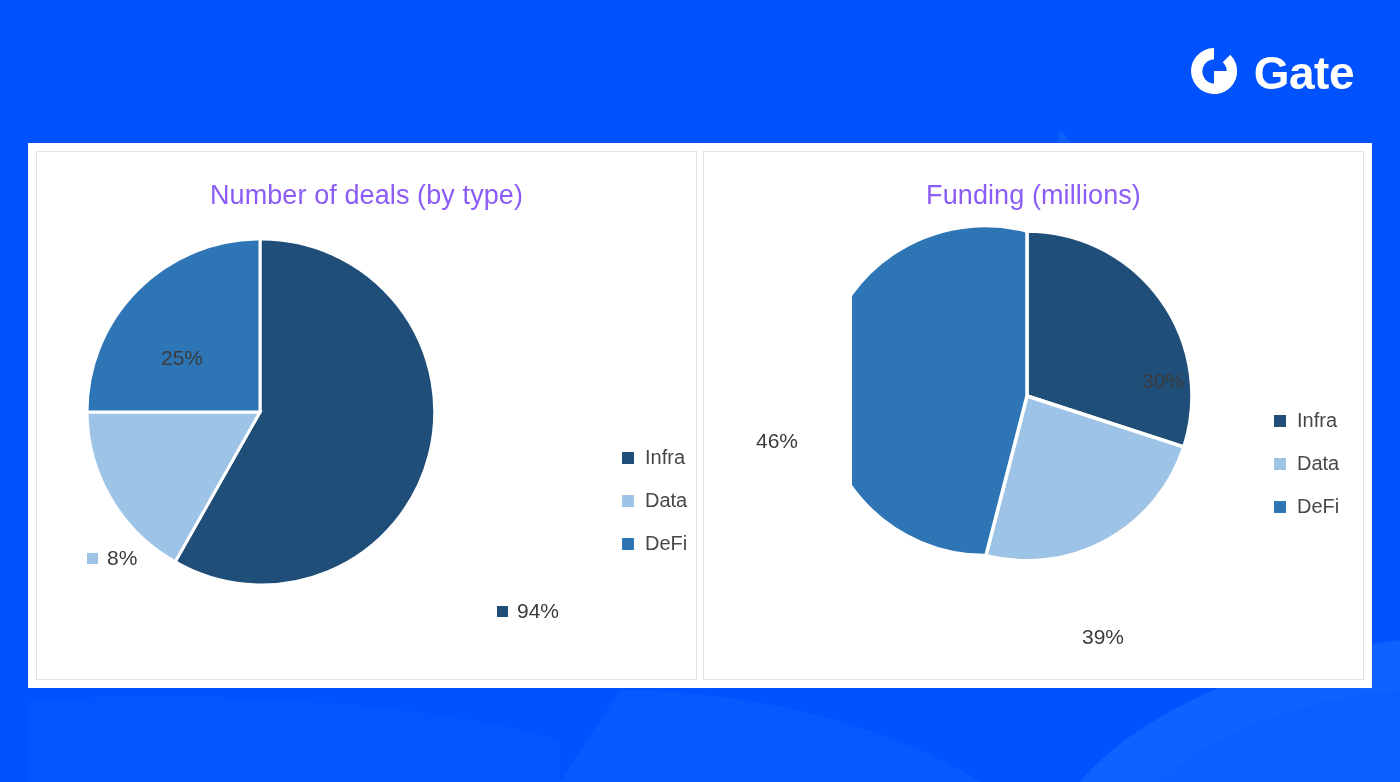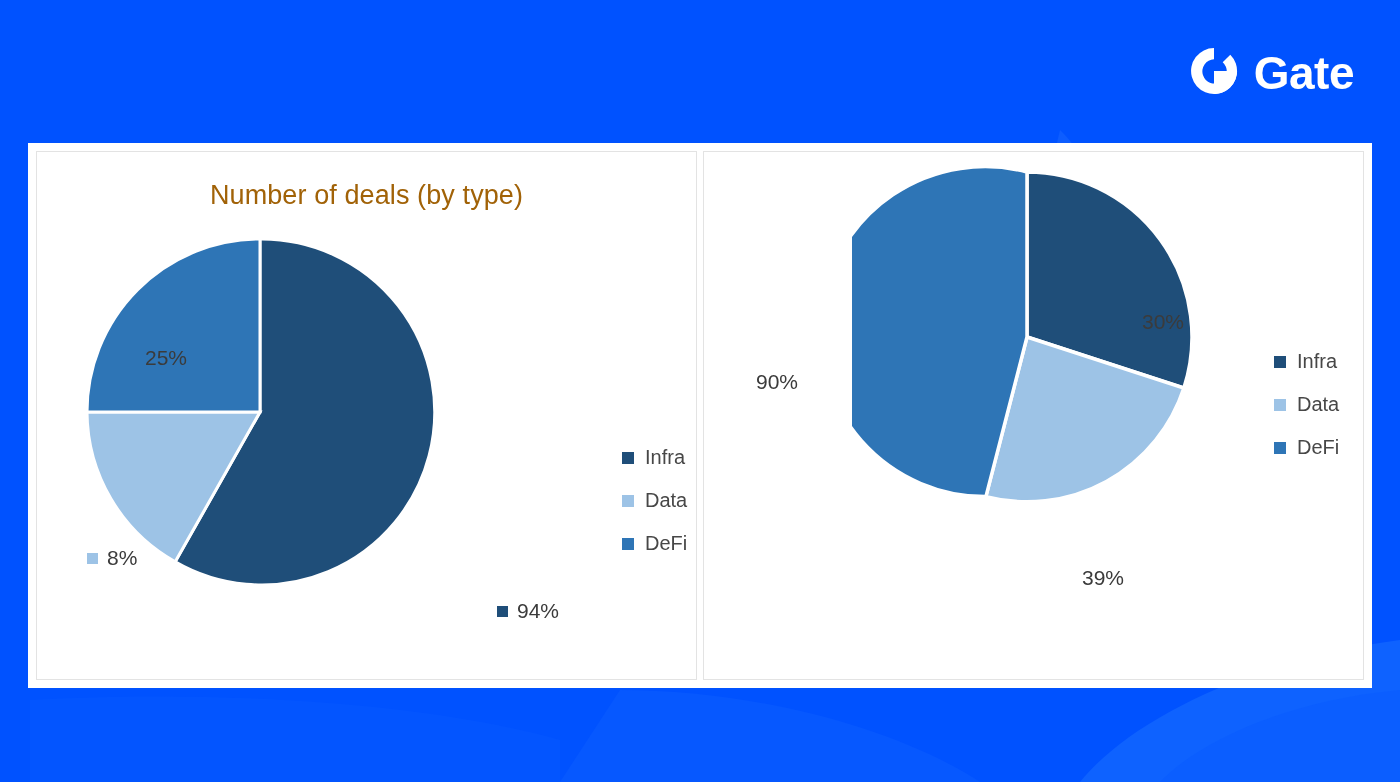--- a/index.html
+++ b/index.html
@@ -67,21 +67,21 @@
     flex: 1 1 0;
     background: #ffffff;
     border: 1px solid #e3e3e3;
     position: relative;
     display: flex;
     flex-direction: column;
   }
 
   .chart-title {
     text-align: center;
-    color: #a16207;
+    color: #8b5cf6;
     font-size: 27px;
     font-weight: 400;
     padding-top: 28px;
     letter-spacing: 0.1px;
   }
 
   .chart-body {
     flex: 1 1 auto;
     position: relative;
   }
@@ -167,21 +167,21 @@
           <svg class="pie-svg" style="left:28px; top:6px;" width="390" height="390" viewBox="0 0 390 390" xmlns="http://www.w3.org/2000/svg">
 
             <path d="M195 195 L195 22 A173 173 0 1 1 110.2 344.8 Z" fill="#1F4E79" stroke="#FFFFFF" stroke-width="3"></path>
 
             <path d="M195 195 L110.2 344.8 A173 173 0 0 1 22 195 Z" fill="#9DC3E6" stroke="#FFFFFF" stroke-width="3"></path>
 
             <path d="M195 195 L22 195 A173 173 0 0 1 195 22 Z" fill="#2E75B6" stroke="#FFFFFF" stroke-width="3"></path>
           </svg>
         </div>
 
-        <div class="data-label" style="left:88px; top:135px;">
+        <div class="data-label" style="left:104px; top:135px;">
           <span class="marker" style="background:#2E75B6"></span>
           <span>25%</span>
         </div>
 
         <div class="data-label" style="left:50px; top:335px;">
           <span class="marker" style="background:#9DC3E6"></span>
           <span>8%</span>
         </div>
 
         <div class="data-label" style="left:460px; top:388px;">
@@ -200,20 +200,21 @@
           </div>
           <div class="legend-item">
             <span class="legend-swatch" style="background:#2E75B6"></span>
             <span>DeFi</span>
           </div>
         </div>
       </div>
     </div>
 
     <div class="chart-panel">
+      <div class="chart-title">Funding (millions)</div>
 
       <div class="chart-body">
         <div class="pie-wrap">
 
           <svg class="pie-svg" style="left:148px; top:10px;" width="350" height="350" viewBox="0 0 350 350" xmlns="http://www.w3.org/2000/svg">
 
             <path d="M175 175 L175 10 A165 165 0 0 1 331.9 226 Z" fill="#1F4E79" stroke="#FFFFFF" stroke-width="3.5"></path>
 
             <path d="M175 175 L331.9 226 A165 165 0 0 1 133.9 334.6 Z" fill="#9DC3E6" stroke="#FFFFFF" stroke-width="3.5"></path>
 
@@ -221,21 +222,21 @@
           </svg>
         </div>
 
         <div class="data-label no-marker" style="left:438px; top:122px;margin-top:36px;">
 
           <span>30%</span>
         </div>
 
         <div class="data-label no-marker" style="left:52px; top:218px;">
 
-          <span>90%</span>
+          <span>46%</span>
         </div>
 
         <div class="data-label no-marker" style="left:378px; top:414px;">
 
           <span>39%</span>
         </div>
 
         <div class="legend" style="left:570px; top:198px;">
           <div class="legend-item">
             <span class="legend-swatch" style="background:#1F4E79"></span>

